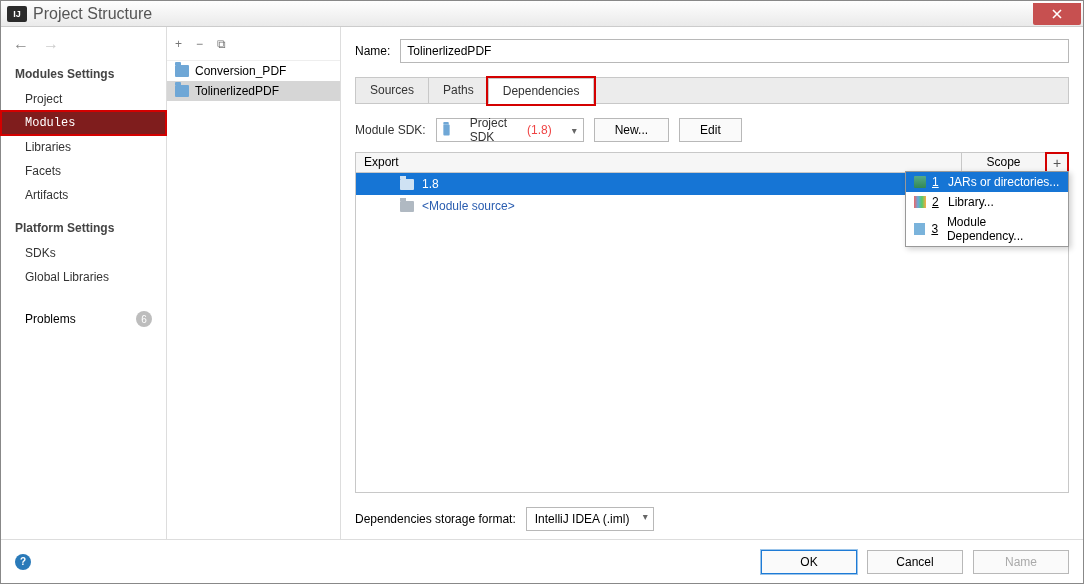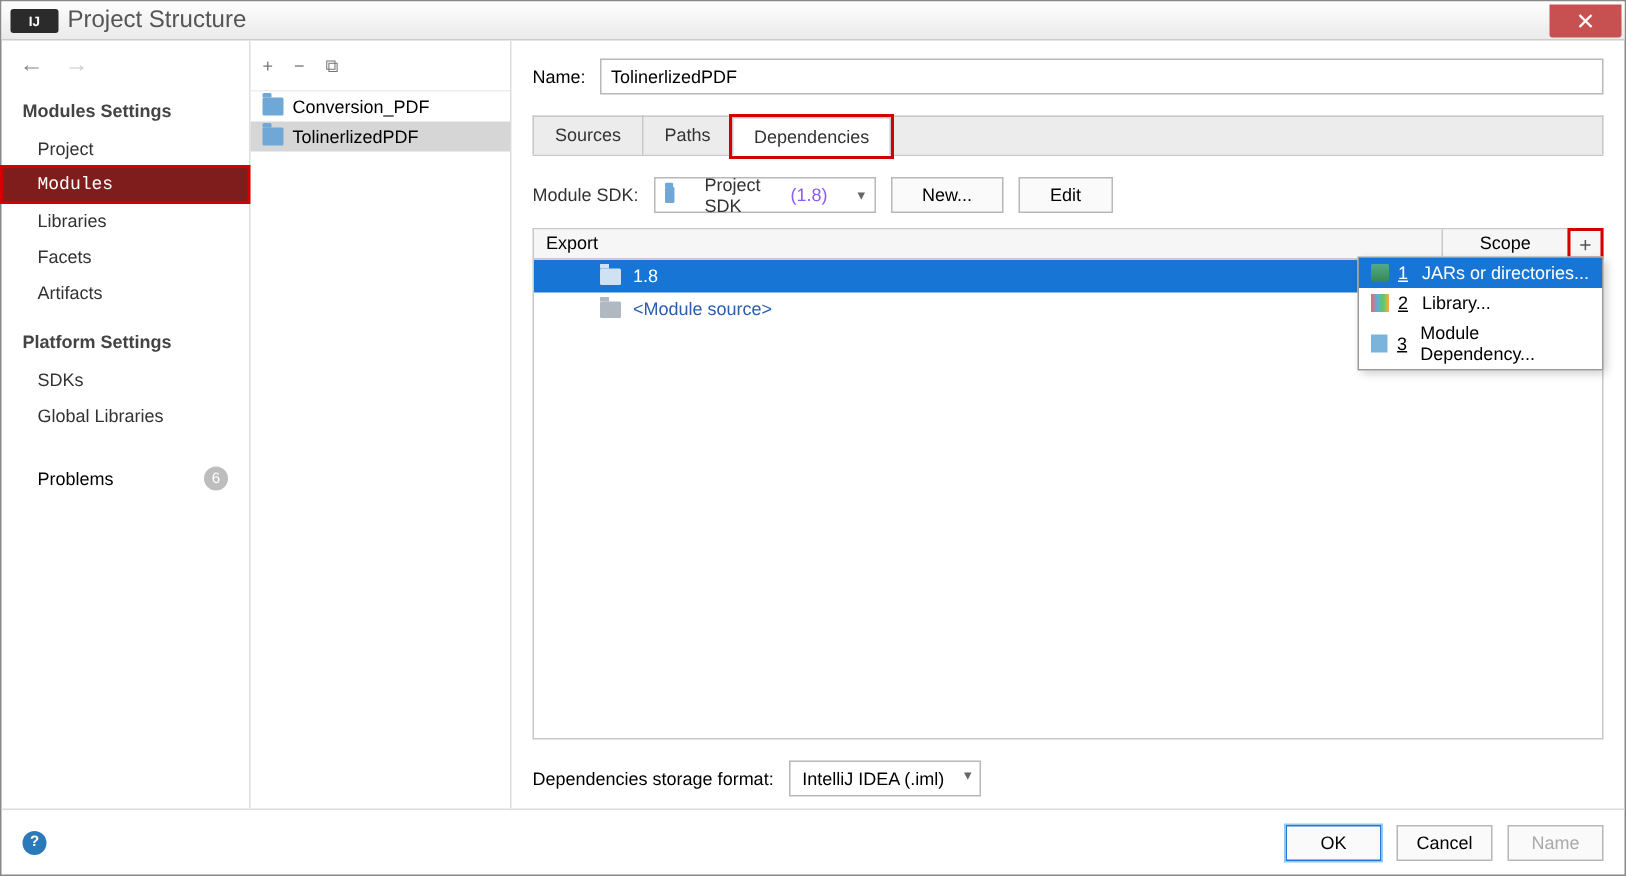--- a/index.html
+++ b/index.html
@@ -1,21 +1,21 @@
 <!DOCTYPE html>
 <html><head>
 <meta charset="utf-8">
 <style>
 * { box-sizing: border-box; margin: 0; padding: 0; font-family: "Segoe UI", Tahoma, sans-serif; font-size: 12px; }
 body { background: #f0f0f0; width: 1084px; height: 584px; overflow: hidden; }
 
 .window { width: 1084px; height: 584px; background: #fff; border: 1px solid #888; display: flex; flex-direction: column; }
 
 .titlebar { height: 26px; background: linear-gradient(#fefefe,#eaeaea); display: flex; align-items: center; border-bottom: 1px solid #ccc; }
-.titlebar .app-icon { width: 32px; height: 16px; background: #2b2b2b; color: #fff; font-size: 9px; display:flex; align-items:center; justify-content:center; margin: 0 6px; border-radius:2px; font-weight:bold;}
+.titlebar .app-icon { width: 20px; height: 16px; background: #2b2b2b; color: #fff; font-size: 9px; display:flex; align-items:center; justify-content:center; margin: 0 6px; border-radius:2px; font-weight:bold;}
 .titlebar .title { flex: 1; color: #555; font-size: 16px; }
 .titlebar .close { width: 48px; height: 22px; background: #c75050; display:flex; align-items:center; justify-content:center; color:#fff; font-weight:bold; margin-right:2px; border-radius:0 0 2px 2px;}
 .titlebar .close svg { width:10px; height:10px; }
 
 .content { flex: 1; display: flex; min-height: 0; }
 
 .sidebar { width: 166px; border-right: 1px solid #ddd; display:flex; flex-direction:column; }
 .nav-arrows { height: 34px; display:flex; align-items:center; padding: 0 12px; gap: 14px; color:#888; }
 .nav-arrows span { cursor:default; font-size:16px; }
 .side-group-title { font-weight: bold; color:#444; padding: 6px 14px 6px 14px; }
@@ -42,21 +42,21 @@
 .tab { padding:5px 14px; border:1px solid transparent; border-bottom:none; color:#333; cursor:default; background:#f2f2f2; margin-right:-1px; border-color:#c8c8c8;}
 .tab.inactive { background:#ececec; }
 .tab.active { background:#fff; border-bottom:1px solid #fff; position:relative; top:1px;}
 .tab.dep { outline:2px solid #d40000; outline-offset:0px; }
 .tabs-rest { flex:1; background:#ececec; border:1px solid #c8c8c8; border-bottom:none; border-left:none;}
 
 .sdk-row { display:flex; align-items:center; gap:10px; margin:14px 0 10px 0; }
 .sdk-row label { color:#333; }
 .sdk-select { display:flex; align-items:center; border:1px solid #b8b8b8; height:24px; padding:0 6px; width:148px; background:#fff; gap:20px;}
 .sdk-select .txt { color:#333; }
-.sdk-select .ghost { color:#8b5cf6; }
+.sdk-select .ghost { color:#ef4444; }
 .sdk-select .chev { margin-left:auto; color:#666; font-size:10px;}
 .btn { border:1px solid #b8b8b8; background:#fafafa; height:24px; padding:0 20px; cursor:default; }
 
 .deps-table { border:1px solid #c8c8c8; display:flex; flex-direction:column; flex:1; min-height:0; margin-bottom:14px; position:relative;}
 .deps-header { display:flex; background:#f6f6f6; border-bottom:1px solid #c8c8c8; height:20px; }
 .dh-export { flex:1; padding:2px 8px; border-right:1px solid #c8c8c8;}
 .dh-scope { width:84px; padding:2px 8px; text-align:center; border-right:1px solid #c8c8c8;}
 .dh-add { width:22px; display:flex; align-items:center; justify-content:center; outline:2px solid #d40000; outline-offset:-1px; font-size:14px; color:#555;}
 .deps-body { flex:1; background:#fff; position:relative; overflow:hidden;}
 .dep-row { display:flex; align-items:center; height:22px; padding-left:44px; gap:8px;}
@@ -77,21 +77,21 @@
 .pic.mod { background:#7ab3db; }
 
 .storage-row { display:flex; align-items:center; gap:10px; margin-bottom:8px;}
 .storage-row select, .storage-select { border:1px solid #b8b8b8; height:24px; padding:0 22px 0 8px; background:#fff; appearance:none; position:relative;}
 .storage-wrap { position:relative; display:inline-block;}
 .storage-wrap::after { content:'▾'; position:absolute; right:6px; top:4px; color:#666; font-size:10px; pointer-events:none;}
 
 .footer { height: 44px; border-top:1px solid #ddd; display:flex; align-items:center; padding:0 14px; gap:10px; }
 .footer .help { width:16px; height:16px; border-radius:50%; background:#2a7ab9; color:#fff; display:flex; align-items:center; justify-content:center; font-size:10px; font-weight:bold;}
 .footer .spacer { flex:1; }
-.footer .fbtn { border:1px solid #b8b8b8; background:#fafafa; height:24px; width:64px; }
+.footer .fbtn { border:1px solid #b8b8b8; background:#fafafa; height:24px; width:96px; }
 .footer .fbtn.ok { border:1px solid #1e7bd6; outline:1px solid #9cc5ea; }
 .footer .fbtn.apply { color:#aaa; }
 </style>
 </head>
 <body>
 
 <div class="window">
 
   <div class="titlebar">
     <div class="app-icon">IJ</div>

